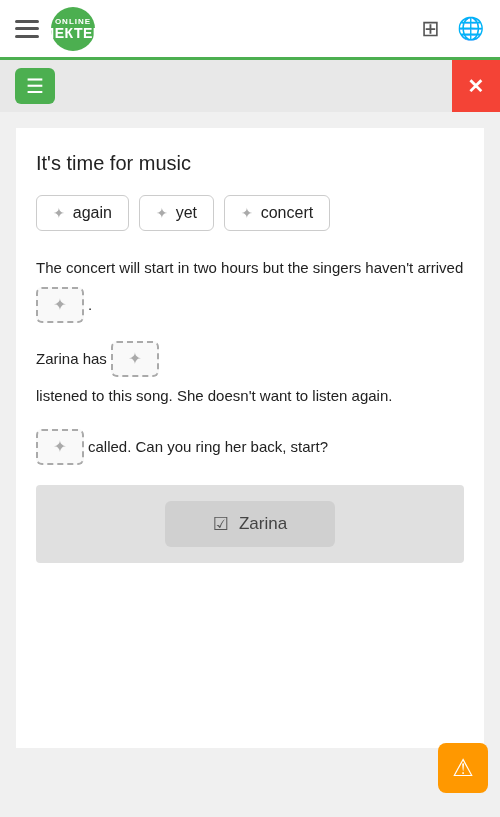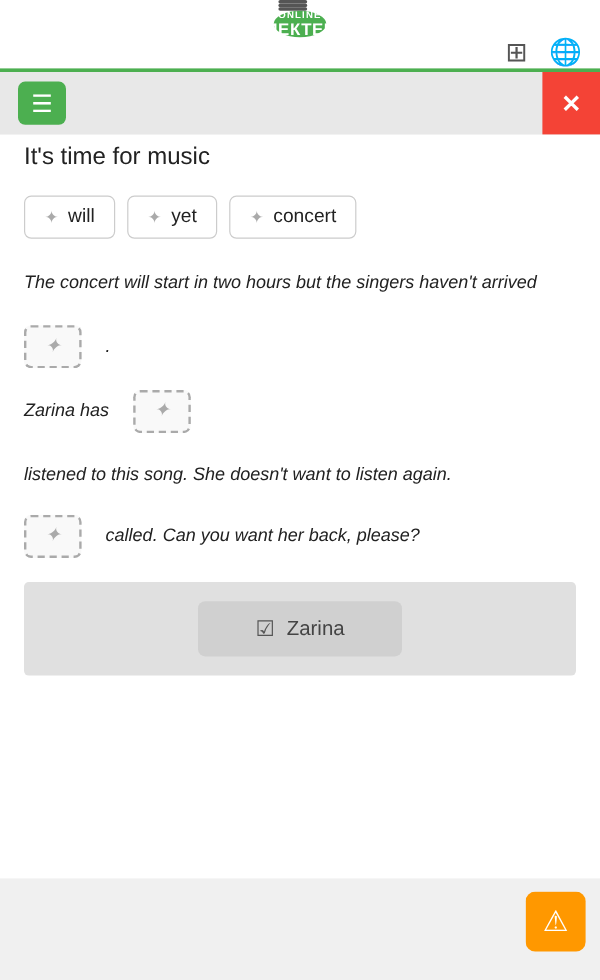--- a/index.html
+++ b/index.html
@@ -14,21 +14,20 @@
 
     
     .top-nav {
       background: white;
       height: 60px;
       display: flex;
       align-items: center;
       padding: 0 15px;
       border-bottom: 3px solid #4caf50;
       position: relative;
-      flex-direction: column;
     }
     .hamburger-icon {
       width: 24px;
       height: 18px;
       display: flex;
       flex-direction: column;
       justify-content: space-between;
       margin-right: 12px;
       cursor: pointer;
     }
@@ -108,22 +107,22 @@
       cursor: pointer;
       display: flex;
       align-items: center;
       justify-content: center;
       font-weight: bold;
     }
 
     
     .main-content {
       background: white;
-      margin: 0;
-      padding: 8px 20px 30px 20px;
+      margin: 16px;
+      padding: 24px 20px 30px 20px;
       min-height: 620px;
     }
 
     .lesson-title {
       font-size: 20px;
       font-weight: normal;
       color: #222;
       margin-bottom: 20px;
     }
 
@@ -171,23 +170,22 @@
       color: #222;
       line-height: 1.7;
     }
     .sentence-block {
       margin-bottom: 18px;
     }
     .sentence-line {
       display: flex;
       flex-wrap: wrap;
       align-items: center;
-      gap: 20px;
+      gap: 4px;
       line-height: 2;
-      font-style: italic;
     }
     .drop-zone {
       display: inline-flex;
       align-items: center;
       justify-content: center;
       width: 48px;
       height: 36px;
       border: 2px dashed #aaa;
       border-radius: 6px;
       background: #f9f9f9;
@@ -265,21 +263,21 @@
   <button class="close-btn">✕</button>
 </div>
 
 <div class="main-content">
   <h2 class="lesson-title">It's time for music</h2>
 
 
   <div class="word-chips">
     <div class="chip">
       <span class="drag-icon">✦</span>
-      <span>will</span>
+      <span>again</span>
     </div>
     <div class="chip">
       <span class="drag-icon">✦</span>
       <span>yet</span>
     </div>
     <div class="chip">
       <span class="drag-icon">✦</span>
       <span>concert</span>
     </div>
   </div>
@@ -298,21 +296,21 @@
       <div class="sentence-line">
         <span>Zarina has</span>
         <span class="drop-zone">✦</span>
         <span>listened to this song. She doesn't want to listen again.</span>
       </div>
     </div>
 
     <div class="sentence-block">
       <div class="sentence-line">
         <span class="drop-zone">✦</span>
-        <span>called. Can you want her back, please?</span>
+        <span>called. Can you ring her back, start?</span>
       </div>
     </div>
 
   </div>
 
   <div class="check-area">
     <button class="check-btn">
       <span class="check-icon">☑</span>
       <span>Zarina</span>
     </button>

